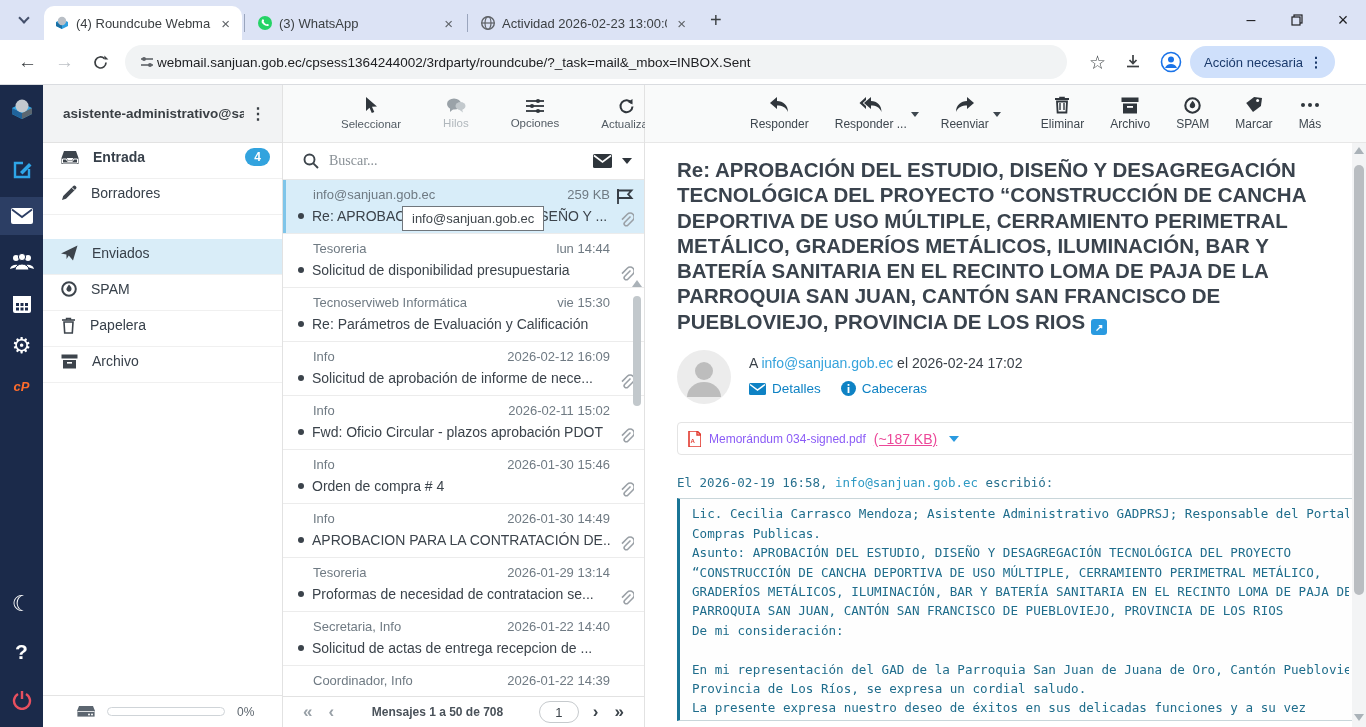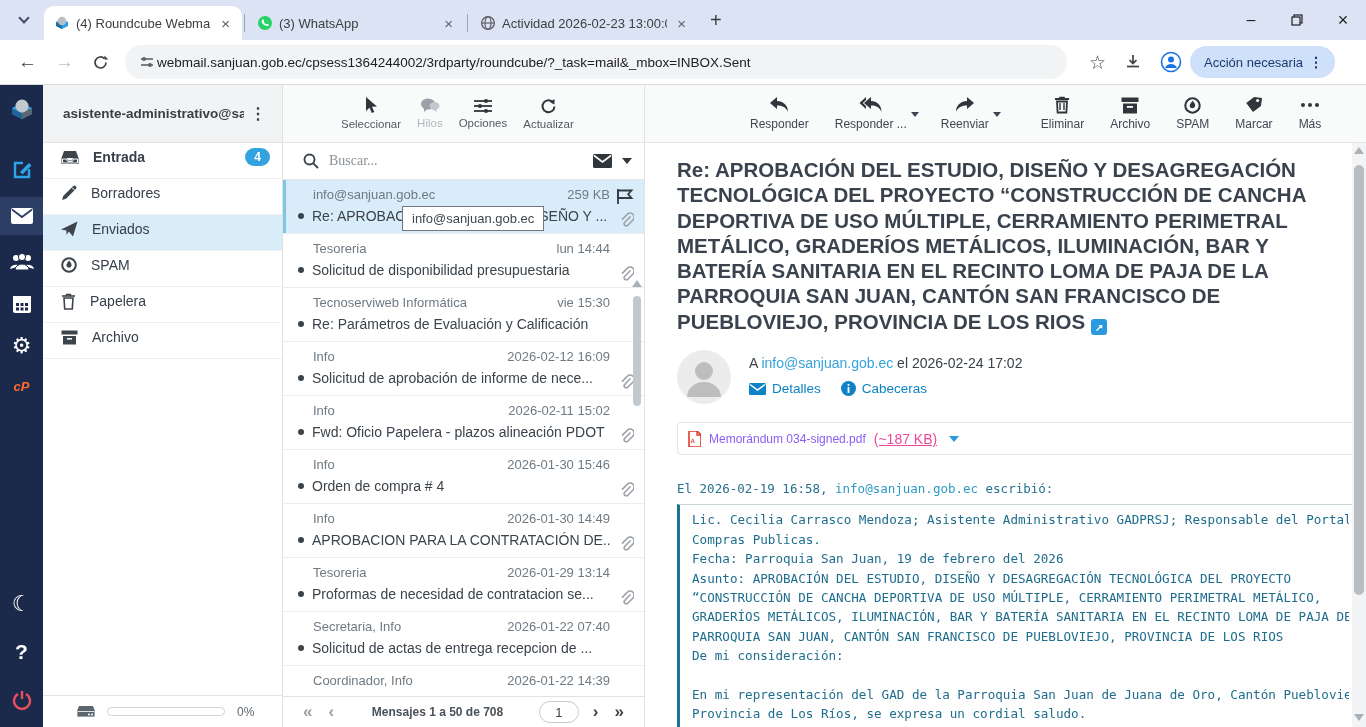--- a/index.html
+++ b/index.html
@@ -37,31 +37,31 @@
   .rail-ic { width:43px; height:38px; display:flex; align-items:center; justify-content:center; }
   .rail-ic.active { background:#2c3e64; }
   .rail-bottom { position:absolute; bottom:8px; left:0; width:43px; display:flex; flex-direction:column; align-items:center; gap:10px; }
   .uni { color:#fff; }
 
   
   #folders { position:absolute; left:43px; top:0; width:240px; height:642px; background:#fff; border-right:1px solid #e2e2e2; }
   #acct { height:58px; background:#f2f3f4; border-bottom:1px solid #e2e2e2; display:flex; align-items:center; padding:0 10px 0 20px; }
   #acct .name { font-size:13.5px; font-weight:bold; color:#3a3f44; flex:1; white-space:nowrap; overflow:hidden; }
   .fitem { height:36px; display:flex; align-items:center; padding:0 12px 7px 18px; border-bottom:1px solid #f0f0f0; }
-  .fitem.selected { background:#d9edf8; }
+  .fitem.selected { background:#d9edf8;margin-top:24px; }
   .fitem .flabel { font-size:14px; color:#37404a; margin-left:14px; flex:1; }
   .fitem .flabel.bold { font-weight:bold; }
   .badge { background:#32a3de; color:#fff; font-size:12px; font-weight:bold; border-radius:10px; padding:2px 9px; }
   #quota { position:absolute; left:0; bottom:0; width:239px; height:32px; border-top:1px solid #e4e4e4; display:flex; align-items:center; padding:0 14px 0 34px; gap:12px; }
   #quotabar { width:118px; height:9px; border:1px solid #cfd4d8; border-radius:5px; background:#fff; }
   #quotapct { font-size:12px; color:#5d666e; }
 
   
   #listpanel { position:absolute; left:283px; top:0; width:362px; height:642px; background:#fff; border-right:1px solid #e2e2e2; }
-  #listbar { height:58px; background:#f9fafa; border-bottom:1px solid #e7e7e7; display:flex; align-items:center; padding-left:58px; gap:16px; }
+  #listbar { height:58px; background:#f9fafa; border-bottom:1px solid #e7e7e7; display:flex; align-items:center; padding-left:58px; gap:42px; }
   .tbtn { display:flex; flex-direction:column; align-items:center; gap:3px; }
   .tbtn .tlabel { font-size:11.5px; color:#525b63; }
   .tbtn.disabled .tlabel { color:#b0b7bc; }
   #searchrow { height:37px; border-bottom:1px solid #e7e7e7; display:flex; align-items:center; padding:0 12px 0 20px; gap:10px; }
   #searchinput { flex:1; border:none; outline:none; font-size:14px; color:#3c4043; background:transparent; font-family:Liberation Serif, serif; }
   #searchinput::placeholder { color:#8a9197; }
   .caret-down { width:0; height:0; border-left:5px solid transparent; border-right:5px solid transparent; border-top:6px solid #3c444b; }
   #rows { position:relative; height:516px; overflow:hidden; }
   .mrow { height:54px; border-bottom:1px solid #ececec; position:relative; padding:7px 34px 0 30px; }
   .mrow.selected { background:#d8edf9; }
@@ -100,21 +100,21 @@
   #avatar { width:54px; height:54px; border-radius:50%; background:#ececec; overflow:hidden; flex:none; }
   #headinfo { margin-left:18px; padding-top:5px; }
   #toline { font-size:14px; color:#3a4149; }
   #toline .addr { color:#36a3dc; }
   #headlinks { display:flex; align-items:center; gap:20px; margin-top:10px; }
   .hlink { display:flex; align-items:center; gap:6px; font-size:13.5px; color:#0e82c4; }
   #attachbox { margin-top:18px; width:678px; height:33px; border:1px solid #e4e4e4; border-radius:4px; display:flex; align-items:center; padding:0 10px; gap:8px; background:#fff; }
   #attname { font-size:12px; color:#8b5cf6; }
   #attsize { font-size:14px; color:#ec4899;text-decoration:underline; }
   .bluecaret { width:0; height:0; border-left:5px solid transparent; border-right:5px solid transparent; border-top:6px solid #2a9ae0; margin-left:4px; }
-  #wroteline { margin-top:26px; font-family:"DejaVu Sans Mono", monospace; font-size:12.5px; color:#27708e; }
+  #wroteline { margin-top:20px; font-family:"DejaVu Sans Mono", monospace; font-size:12.5px; color:#27708e; }
   #wroteline .wlink { color:#2f9ac4; }
   #quote { margin-top:8px; border:1px solid #c9d6da; border-left:3px solid #197596; padding:7px 12px 0 12px; width:685px; background:#fefefe; }
   .qline { font-family:"DejaVu Sans Mono", monospace; font-size:12.6px; color:#1f6d8c; height:19.4px; white-space:nowrap; overflow:hidden; }
   #mailscroll { position:absolute; right:0; top:58px; width:14px; height:584px; background:#f3f4f5; }
   #mailscroll .thumb { position:absolute; left:2px; top:22px; width:10px; height:430px; background:#b9bdc1; border-radius:5px; }
 
   svg { display:block; }
 </style>
 </head>
 <body>
@@ -480,21 +480,21 @@
             </svg>
           </span>
       </div>
       <div class="mrow">
         <div class="mline1">
             <span class="sender">Info</span>
             <span class="meta">2026-02-11 15:02</span>
           </div>
         <div class="mline2">
             <span class="dot"></span>
-            <span class="subj">Fwd: Oficio Papelera - plazos alineación PDOT</span>
+            <span class="subj">Fwd: Oficio Circular - plazos aprobación PDOT</span>
           </div>
         <span class="rowicon clippos">
             <svg width="15" height="16" viewBox="0 0 15 16">
               <path d="M11.5 4.5 L5.8 10.2 a2.1 2.1 0 0 0 3 3 L14 8 a4 4 0 0 0-5.7-5.7 L3 7.6" fill="none" stroke="#9aa0a6" stroke-width="1.6"></path>
             </svg>
           </span>
       </div>
       <div class="mrow">
         <div class="mline1">
             <span class="sender">Info</span>
@@ -536,21 +536,21 @@
           </div>
         <span class="rowicon clippos">
             <svg width="15" height="16" viewBox="0 0 15 16">
               <path d="M11.5 4.5 L5.8 10.2 a2.1 2.1 0 0 0 3 3 L14 8 a4 4 0 0 0-5.7-5.7 L3 7.6" fill="none" stroke="#9aa0a6" stroke-width="1.6"></path>
             </svg>
           </span>
       </div>
       <div class="mrow">
         <div class="mline1">
             <span class="sender">Secretaria, Info</span>
-            <span class="meta">2026-01-22 07:40</span>
+            <span class="meta">2026-01-22 14:40</span>
           </div>
         <div class="mline2">
             <span class="dot"></span>
             <span class="subj">Solicitud de actas de entrega recepcion de ...</span>
           </div>
       </div>
       <div class="mrow" style="border-bottom:none">
         <div class="mline1">
             <span class="sender">Coordinador, Info</span>
             <span class="meta">2026-01-22 14:39</span>
@@ -699,21 +699,20 @@
         <span id="attname">Memorándum 034-signed.pdf</span>
         <span id="attsize">(~187 KB)</span>
         <span class="bluecaret"></span>
       </div>
 
       <div id="wroteline"><span>El 2026-02-19 16:58, </span><span class="wlink">info@sanjuan.gob.ec</span><span> escribió:</span></div>
 
       <div id="quote">
         <div class="qline">Lic. Cecilia Carrasco Mendoza; Asistente Administrativo GADPRSJ; Responsable del Portal de</div>
         <div class="qline">Compras Publicas.</div>
-        <div class="qline">Fecha: Parroquia San Juan, 19 de febrero del 2026</div>
         <div class="qline">Asunto: APROBACIÓN DEL ESTUDIO, DISEÑO Y DESAGREGACIÓN TECNOLÓGICA DEL PROYECTO</div>
         <div class="qline">“CONSTRUCCIÓN DE CANCHA DEPORTIVA DE USO MÚLTIPLE, CERRAMIENTO PERIMETRAL METÁLICO,</div>
         <div class="qline">GRADERÍOS METÁLICOS, ILUMINACIÓN, BAR Y BATERÍA SANITARIA EN EL RECINTO LOMA DE PAJA DE LA</div>
         <div class="qline">PARROQUIA SAN JUAN, CANTÓN SAN FRANCISCO DE PUEBLOVIEJO, PROVINCIA DE LOS RIOS</div>
         <div class="qline">De mi consideración:</div>
         <div class="qline"></div>
         <div class="qline">En mi representación del GAD de la Parroquia San Juan de Juana de Oro, Cantón Puebloviejo,</div>
         <div class="qline">Provincia de Los Ríos, se expresa un cordial saludo.</div>
         <div class="qline">La presente expresa nuestro deseo de éxitos en sus delicadas funciones y a su vez</div>
 

